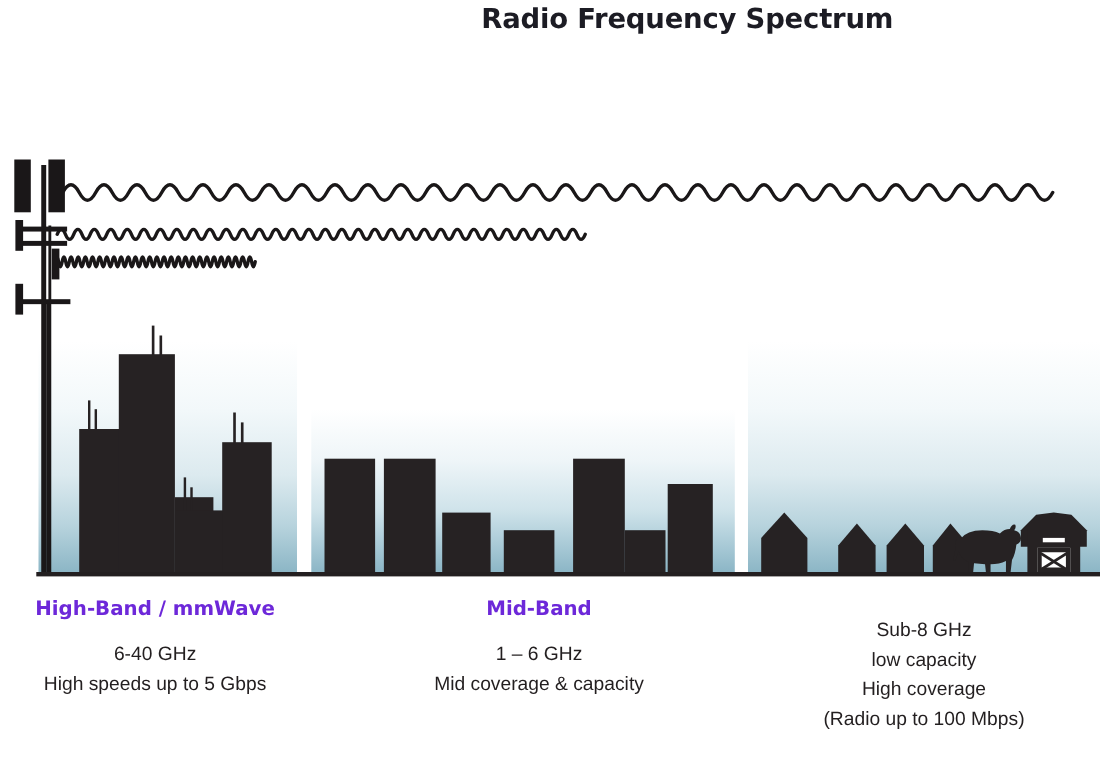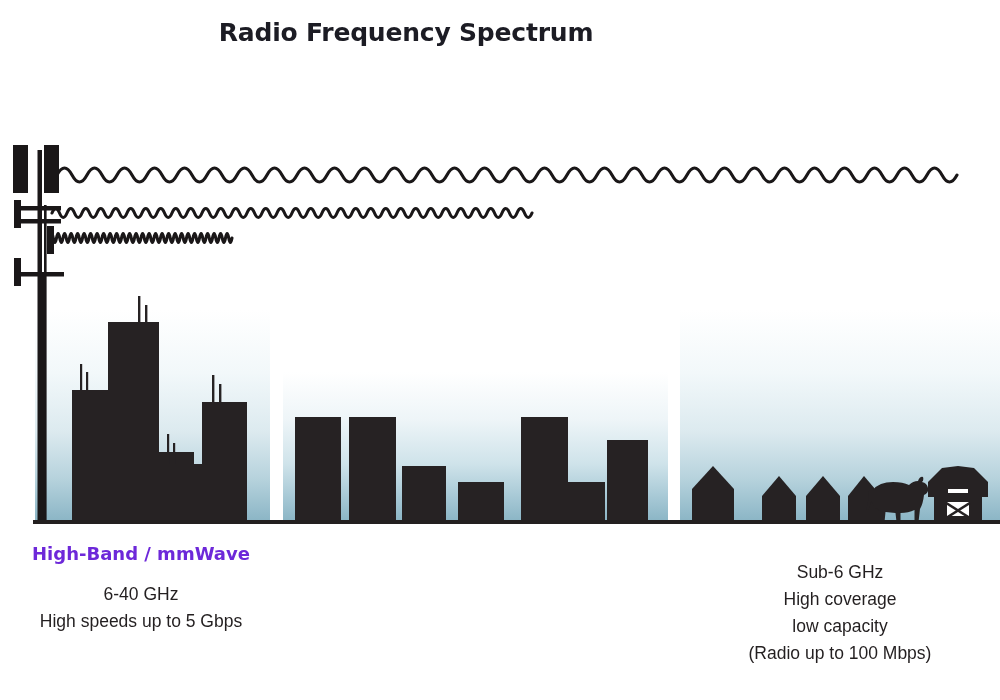--- a/index.html
+++ b/index.html
@@ -13,23 +13,23 @@
     font-family: "Liberation Sans", sans-serif;
     color: #231f20;
   }
   #stage {
     position: absolute;
     left: 0; top: 0;
     width: 1000px; height: 700px;
   }
   .title {
     position: absolute;
-    left: 0; top: 18px;
+    left: 0; top: 2px;
     width: 812px;
-    text-align: center;
+    text-align: right;
     font-family: "DejaVu Sans", sans-serif;
     font-weight: bold;
     font-size: 25px;
     letter-spacing: -0.2px;
     color: #1c1c24;
   }
   svg.art {
     position: absolute;
     left: 0; top: 0;
     width: 1000px; height: 700px;
@@ -232,24 +232,31 @@
 
   <div class="captions">
     <div class="band high">
       <div class="band-title">High-Band / mmWave</div>
       <div class="band-lines">
         <div>6-40 GHz</div>
         <div>High speeds up to 5 Gbps</div>
       </div>
     </div>
 
+    <div class="band mid">
+      <div class="band-title">Mid-Band</div>
+      <div class="band-lines">
+        <div>1 – 6 GHz</div>
+        <div>Mid coverage &amp; capacity</div>
+      </div>
+    </div>
 
     <div class="band low">
       <div class="band-lines">
-        <div>Sub-6 GHz</div>
+        <div>Sub-8 GHz</div>
+        <div>low capacity</div>
         <div>High coverage</div>
-        <div>low capacity</div>
         <div>(Radio up to 100 Mbps)</div>
       </div>
     </div>
   </div>
 
 </div>
 
 </body></html>

